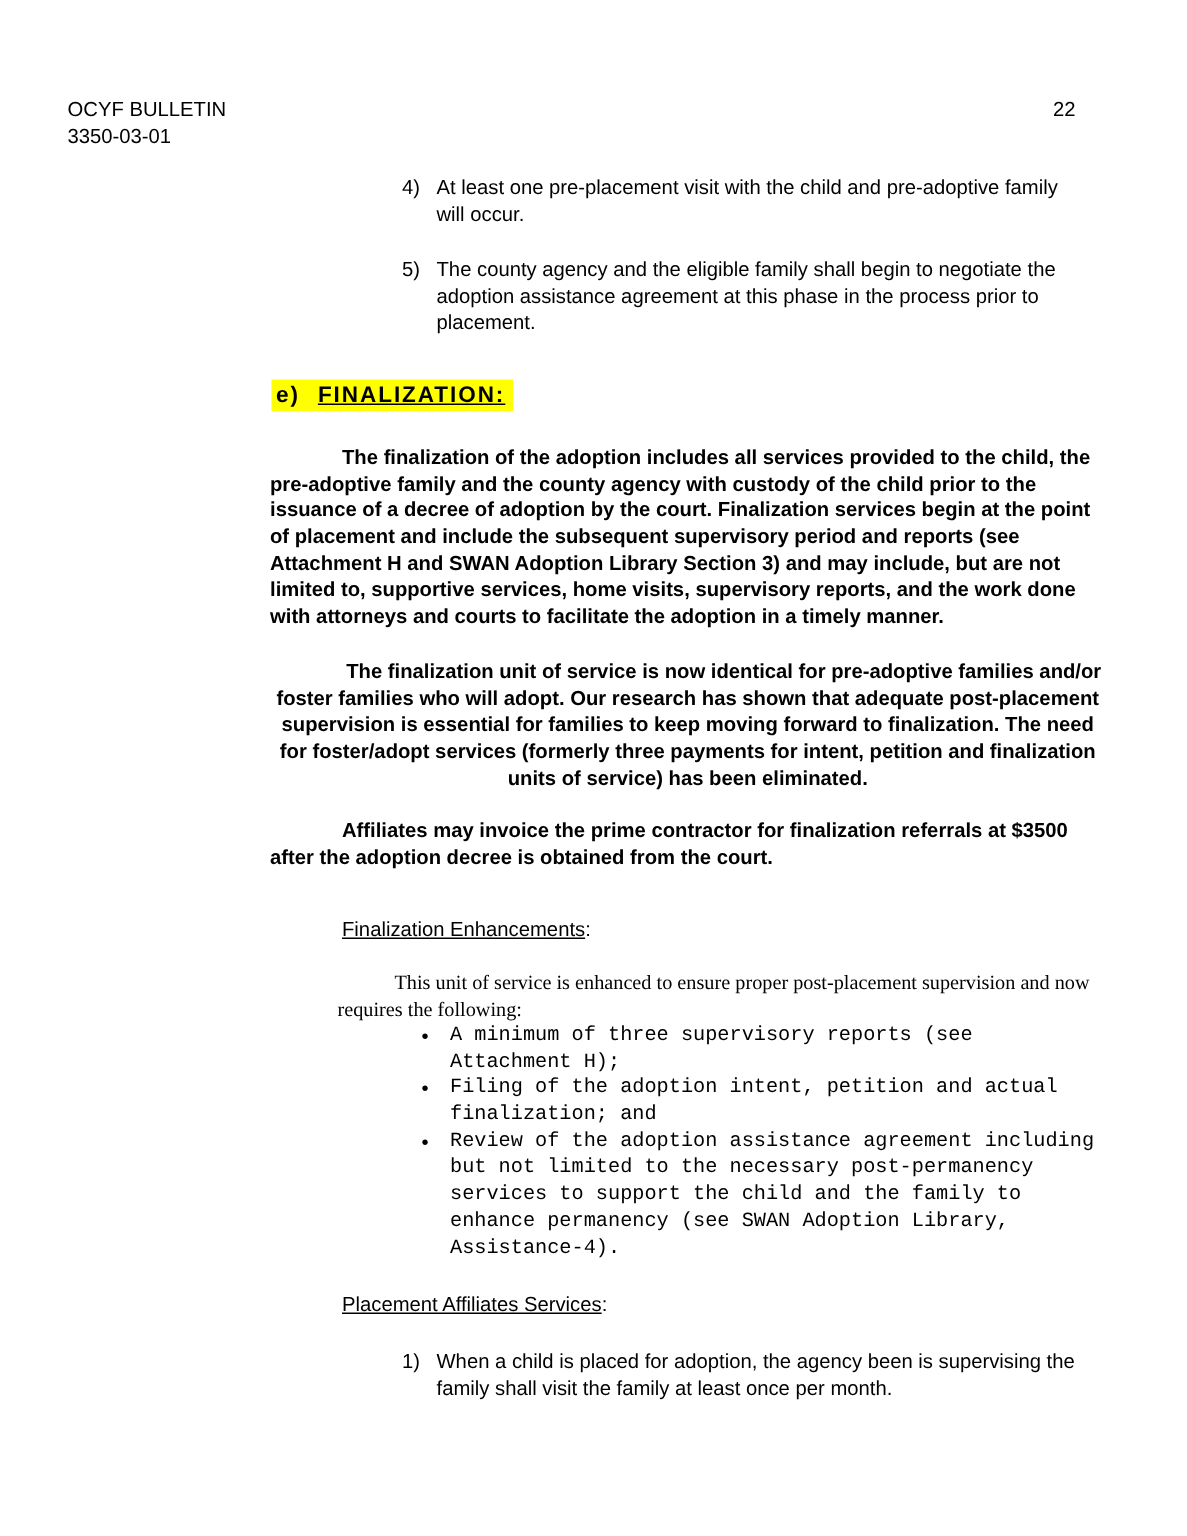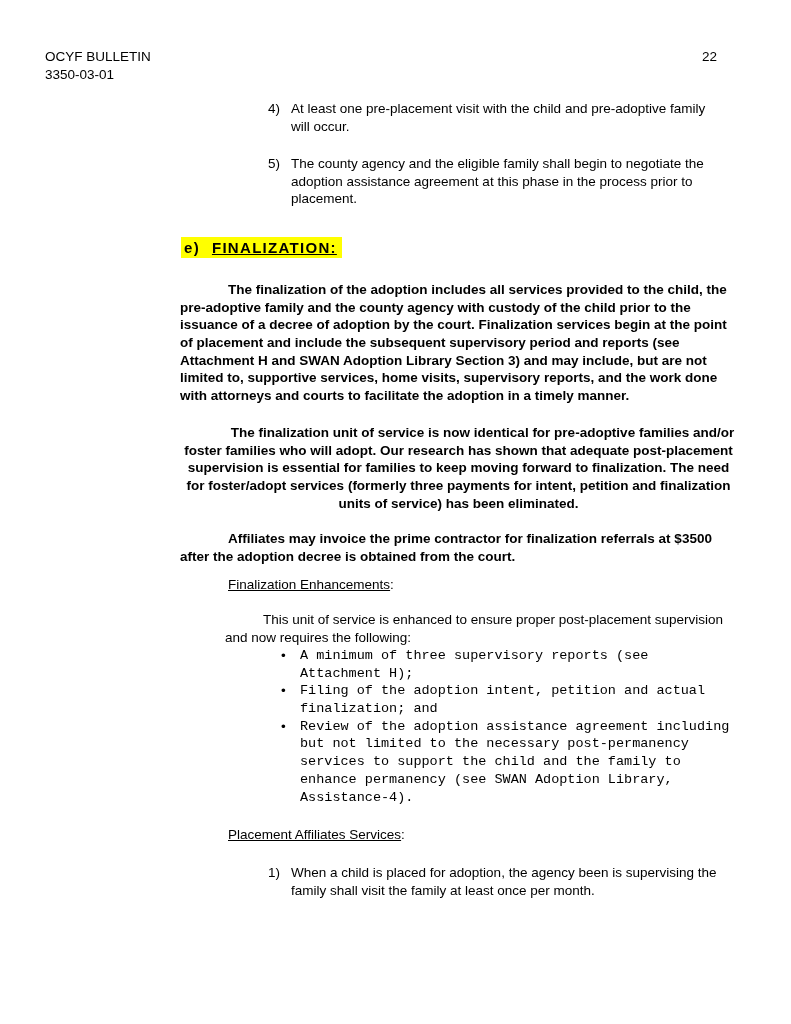--- a/index.html
+++ b/index.html
@@ -6,21 +6,21 @@
   .page {
     position: relative;
     width: 791px;
     height: 1024px;
     background: #ffffff;
     color: #000000;
     font-family: "Liberation Sans", "DejaVu Sans", sans-serif;
     font-size: 13.5px;
     line-height: 17.7px;
     box-sizing: border-box;
-    padding-top: 48px;
+    padding-top: 64px;
     overflow: hidden;
   }
   p { margin: 0; }
   .header-row {
     display: flex;
     justify-content: space-between;
     align-items: flex-start;
     padding: 0 74px 0 45px;
   }
   .content {
@@ -51,25 +51,25 @@
 
   
   .para { text-indent: 48px; font-weight: bold; }
   .mt-p1 { margin-top: 20px; }
   .mt-p2 { margin-top: 19px; text-align: center; }
   .mt-p3 { margin-top: 18px; }
 
   
   .subheading { margin-left: 48px; }
   .subheading .u { text-decoration: underline; }
-  .mt-s1 { margin-top: 10px; }
+  .mt-s1 { margin-top: 30px; }
   .mt-s2 { margin-top: 20px; }
 
   
-  .intro { margin-top: 18px; margin-left: 45px; text-indent: 38px; width: 505px; }
+  .intro { margin-top: 18px; margin-left: 45px; text-indent: 38px; width: 505px; font-family: Liberation Serif, serif; }
 
   
   .bullet-item { display: flex; align-items: flex-start; margin-left: 101px; }
   .bullet-item .bullet { width: 19px; flex-shrink: 0; }
   .bullet-item .bullet-text { flex: 1; font-family: Liberation Mono, monospace; }
 </style>
 </head>
 <body>
 
 <div class="page">

